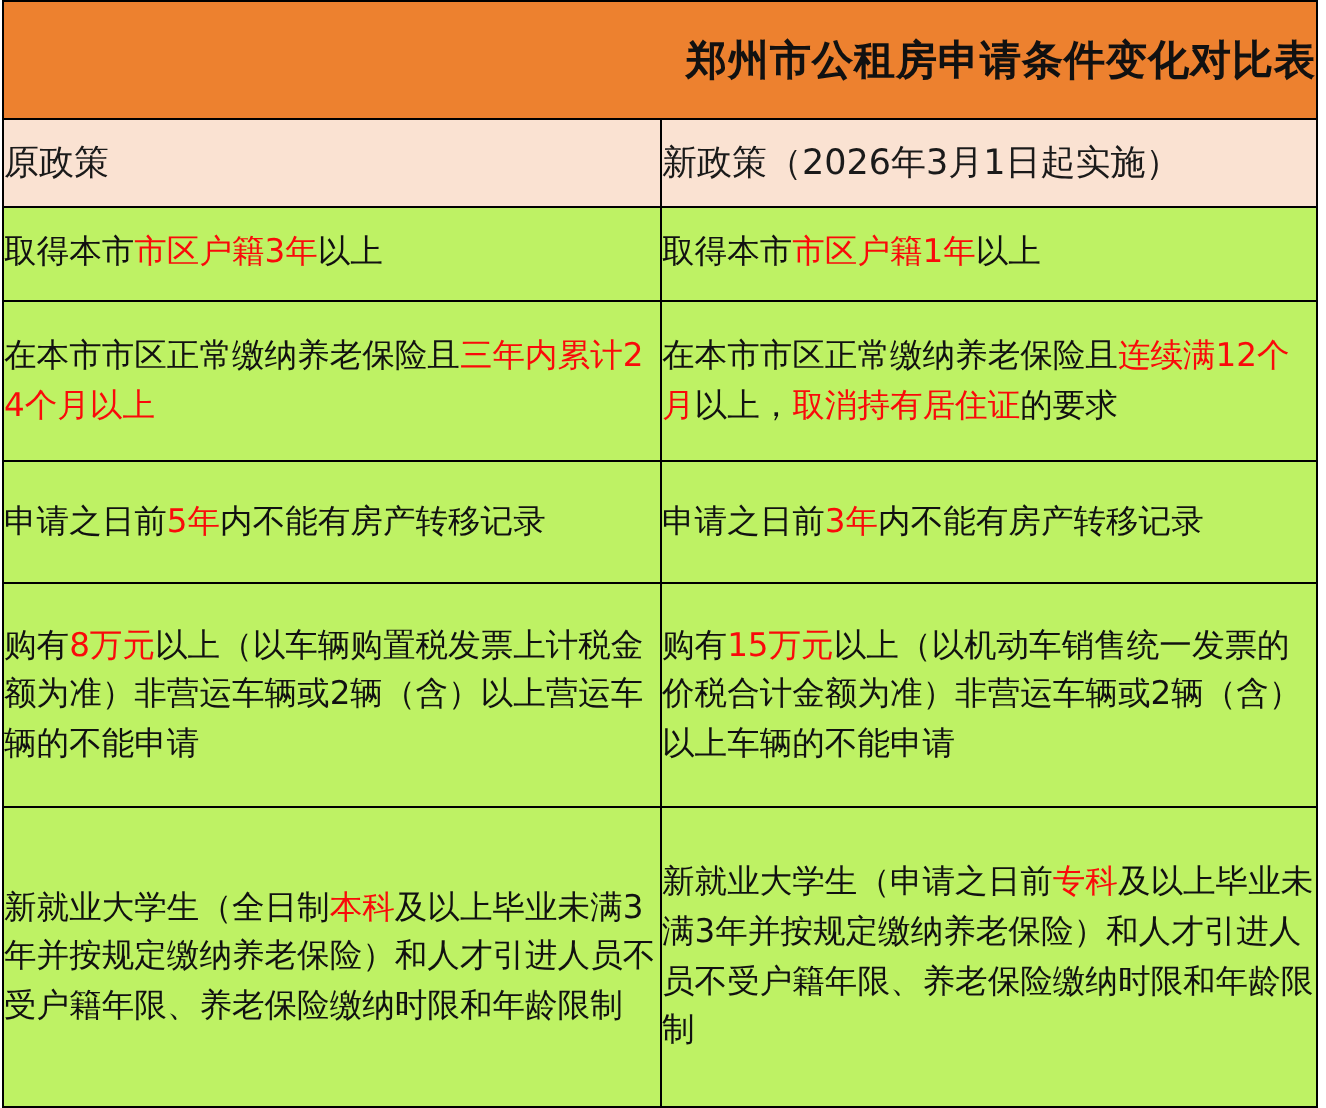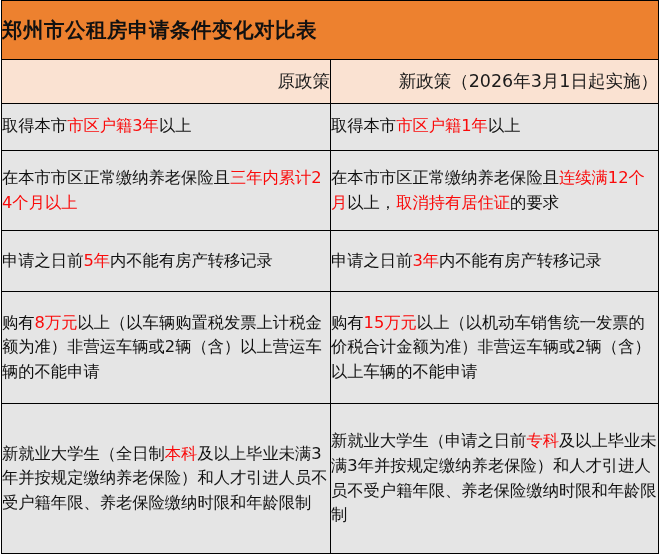--- a/index.html
+++ b/index.html
@@ -28,45 +28,45 @@
     background: #ffffff;
   }
   table.compare td, table.compare th {
     border: 1.6px solid #000000;
     padding: 0;
     vertical-align: middle;
   }
   
   .title-cell {
     background: #ED812F;
-    text-align: left;
+    text-align: right;
     height: 57px;
     border-bottom: 1.6px solid #000000;
   }
   .title-text {
     font-size: 20.5px;
     font-weight: bold;
     color: #111111;
     letter-spacing: 0.5px;
     line-height: 1.1;
   }
   
   .colhead {
     background: #FAE2D2;
-    text-align: right;
+    text-align: left;
     height: 43px;
   }
   .colhead-text {
     font-size: 17.5px;
     color: #1a1a1a;
     font-weight: normal;
   }
   
   .cell {
-    background: #e5e5e5;
+    background: #bef264;
     padding: 4px 5px 4px 6px;
     font-size: 16.3px;
     line-height: 1.52;
     color: #111111;
     text-align: left;
     word-break: break-all;
   }
   .cell .seg-red { color: #FA0A0A; }
   .cell .seg-black { color: #111111; }
 

